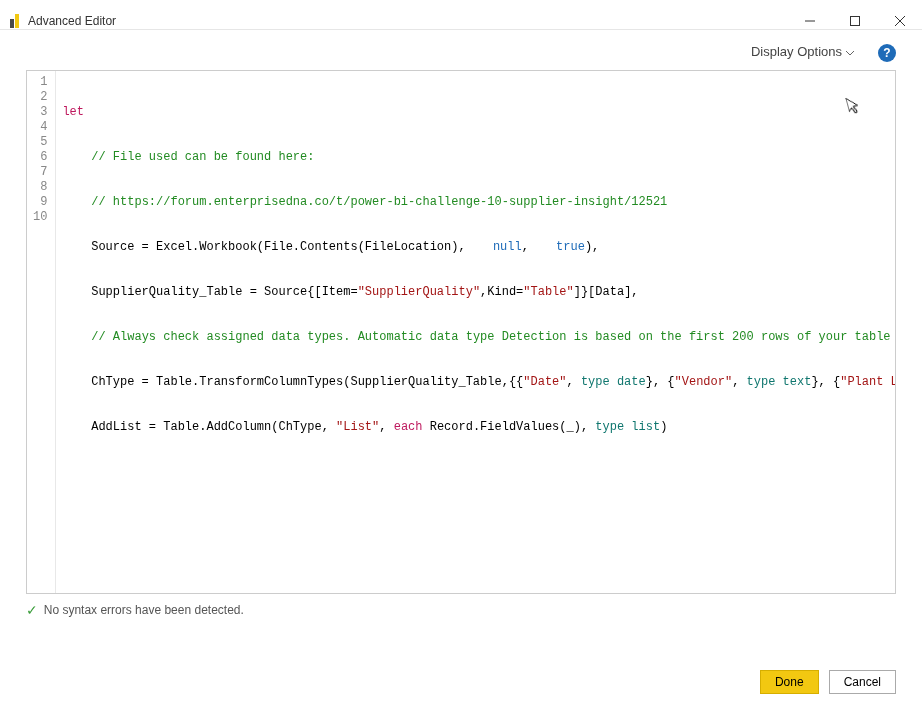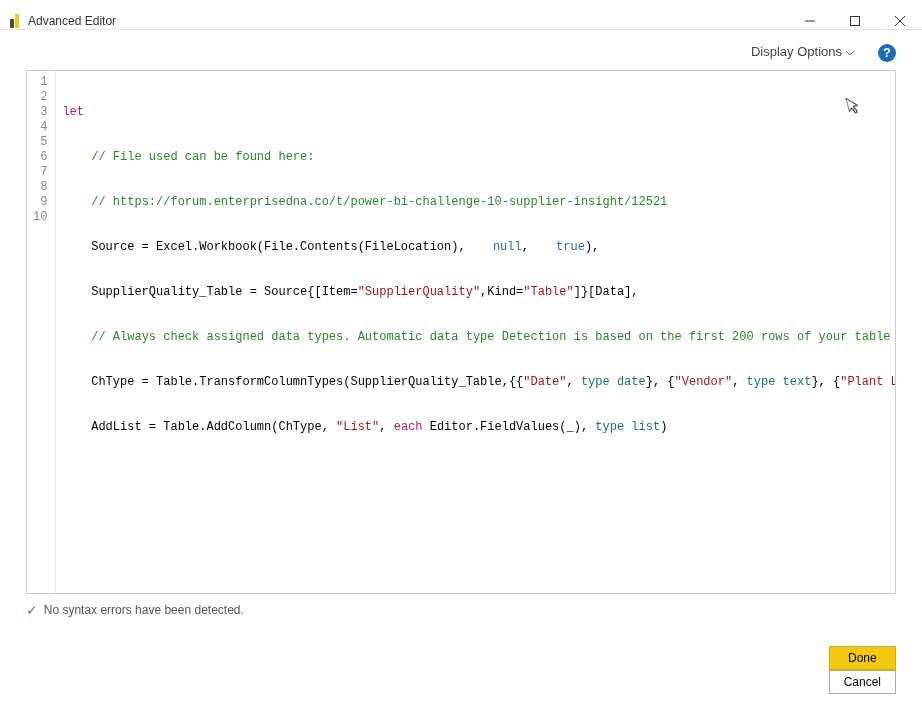--- a/index.html
+++ b/index.html
@@ -127,21 +127,21 @@
     }
     .check-icon {
       color: #3a9d3a;
       font-size: 14px;
     }
     .footer-buttons {
       position: absolute;
       right: 26px;
       bottom: 18px;
       display: flex;
-      flex-direction: column;
+      gap: 10px;
     }
     .btn {
       min-width: 56px;
       height: 24px;
       border: 1px solid #aaa;
       background: #fff;
       font-size: 12px;
       padding: 0 14px;
       display: flex;
       align-items: center;
@@ -223,21 +223,21 @@
         <div>10</div>
     </div>
     <div class="code-lines">
       <div><span class="tok-kw">let</span></div>
       <div>    <span class="tok-cmt">// File used can be found here:</span></div>
       <div>    <span class="tok-cmt">// https://forum.enterprisedna.co/t/power-bi-challenge-10-supplier-insight/12521</span></div>
       <div><span>    Source = Excel.Workbook(File.Contents(FileLocation), </span><span class="tok-null">null</span><span>, </span><span class="tok-null">true</span><span>),</span></div>
       <div><span>    SupplierQuality_Table = Source{[Item=</span><span class="tok-str">"SupplierQuality"</span><span>,Kind=</span><span class="tok-str">"Table"</span><span>]}[Data],</span></div>
       <div>    <span class="tok-cmt">// Always check assigned data types. Automatic data type Detection is based on the first 200 rows of your table !!!</span></div>
       <div><span>    ChType = Table.TransformColumnTypes(SupplierQuality_Table,{{</span><span class="tok-str">"Date"</span><span>, </span><span class="tok-type">type</span><span> </span><span class="tok-type">date</span><span>}, {</span><span class="tok-str">"Vendor"</span><span>, </span><span class="tok-type">type</span><span> </span><span class="tok-type">text</span><span>}, {</span><span class="tok-str">"Plant Location"</span></div>
-      <div><span>    AddList = Table.AddColumn(ChType, </span><span class="tok-str">"List"</span><span>, </span><span class="tok-kw">each</span><span> Editor.FieldValues(_), </span><span class="tok-type">type</span><span> </span><span class="tok-type">list</span><span>)</span></div>
+      <div><span>    AddList = Table.AddColumn(ChType, </span><span class="tok-str">"List"</span><span>, </span><span class="tok-kw">each</span><span> Record.FieldValues(_), </span><span class="tok-type">type</span><span> </span><span class="tok-type">list</span><span>)</span></div>
     </div>
   </div>
 </div>
 
 <div class="status-row">
   <span class="check-icon">✓</span>
   <span>No syntax errors have been detected.</span>
 </div>
 
 <div class="footer-buttons">

